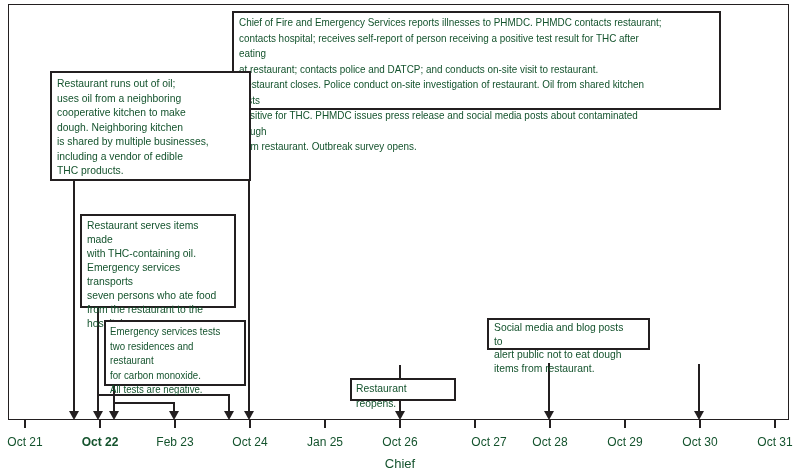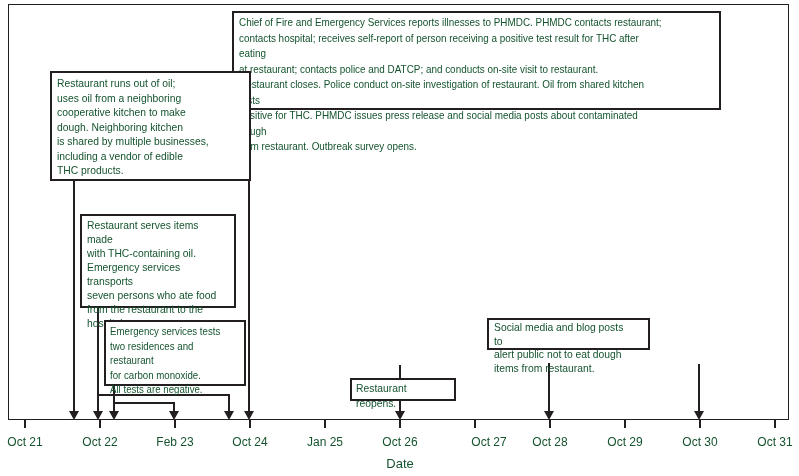--- a/index.html
+++ b/index.html
@@ -114,36 +114,36 @@
   <div class="vline" style="left:548px;top:363px;height:49px;"></div>
   <div class="arrow" style="left:544px;"></div>
 
   <div class="vline" style="left:698px;top:364px;height:48px;"></div>
   <div class="arrow" style="left:694px;"></div>
 
   <div>
       <div class="tick" style="left: 24.25px;"></div>
       <div class="tlab" style="left: -3px;">Oct 21</div>
       <div class="tick" style="left: 99.25px;"></div>
-      <div class="tlab" style="left: 72px;">Oct 22</div>
+      <div class="tlab" style="left: 72px; font-weight: bold;">Oct 22</div>
       <div class="tick" style="left: 174.25px;"></div>
       <div class="tlab" style="left: 147px;">Feb 23</div>
       <div class="tick" style="left: 249.25px;"></div>
       <div class="tlab" style="left: 222px;">Oct 24</div>
       <div class="tick" style="left: 324.25px;"></div>
       <div class="tlab" style="left: 297px;">Jan 25</div>
       <div class="tick" style="left: 399.25px;"></div>
       <div class="tlab" style="left: 372px;">Oct 26</div>
       <div class="tick" style="left: 474.25px;"></div>
       <div class="tlab" style="left: 461px;">Oct 27</div>
       <div class="tick" style="left: 549.25px;"></div>
       <div class="tlab" style="left: 522px;">Oct 28</div>
       <div class="tick" style="left: 624.25px;"></div>
       <div class="tlab" style="left: 597px;">Oct 29</div>
       <div class="tick" style="left: 699.25px;"></div>
       <div class="tlab" style="left: 672px;">Oct 30</div>
       <div class="tick" style="left: 774.25px;"></div>
       <div class="tlab" style="left: 747px;">Oct 31</div>
     </div>
 
-  <div class="axis-title">Date</div>
+  <div class="axis-title">Chief</div>
 
 </div>
 
 </body></html>

